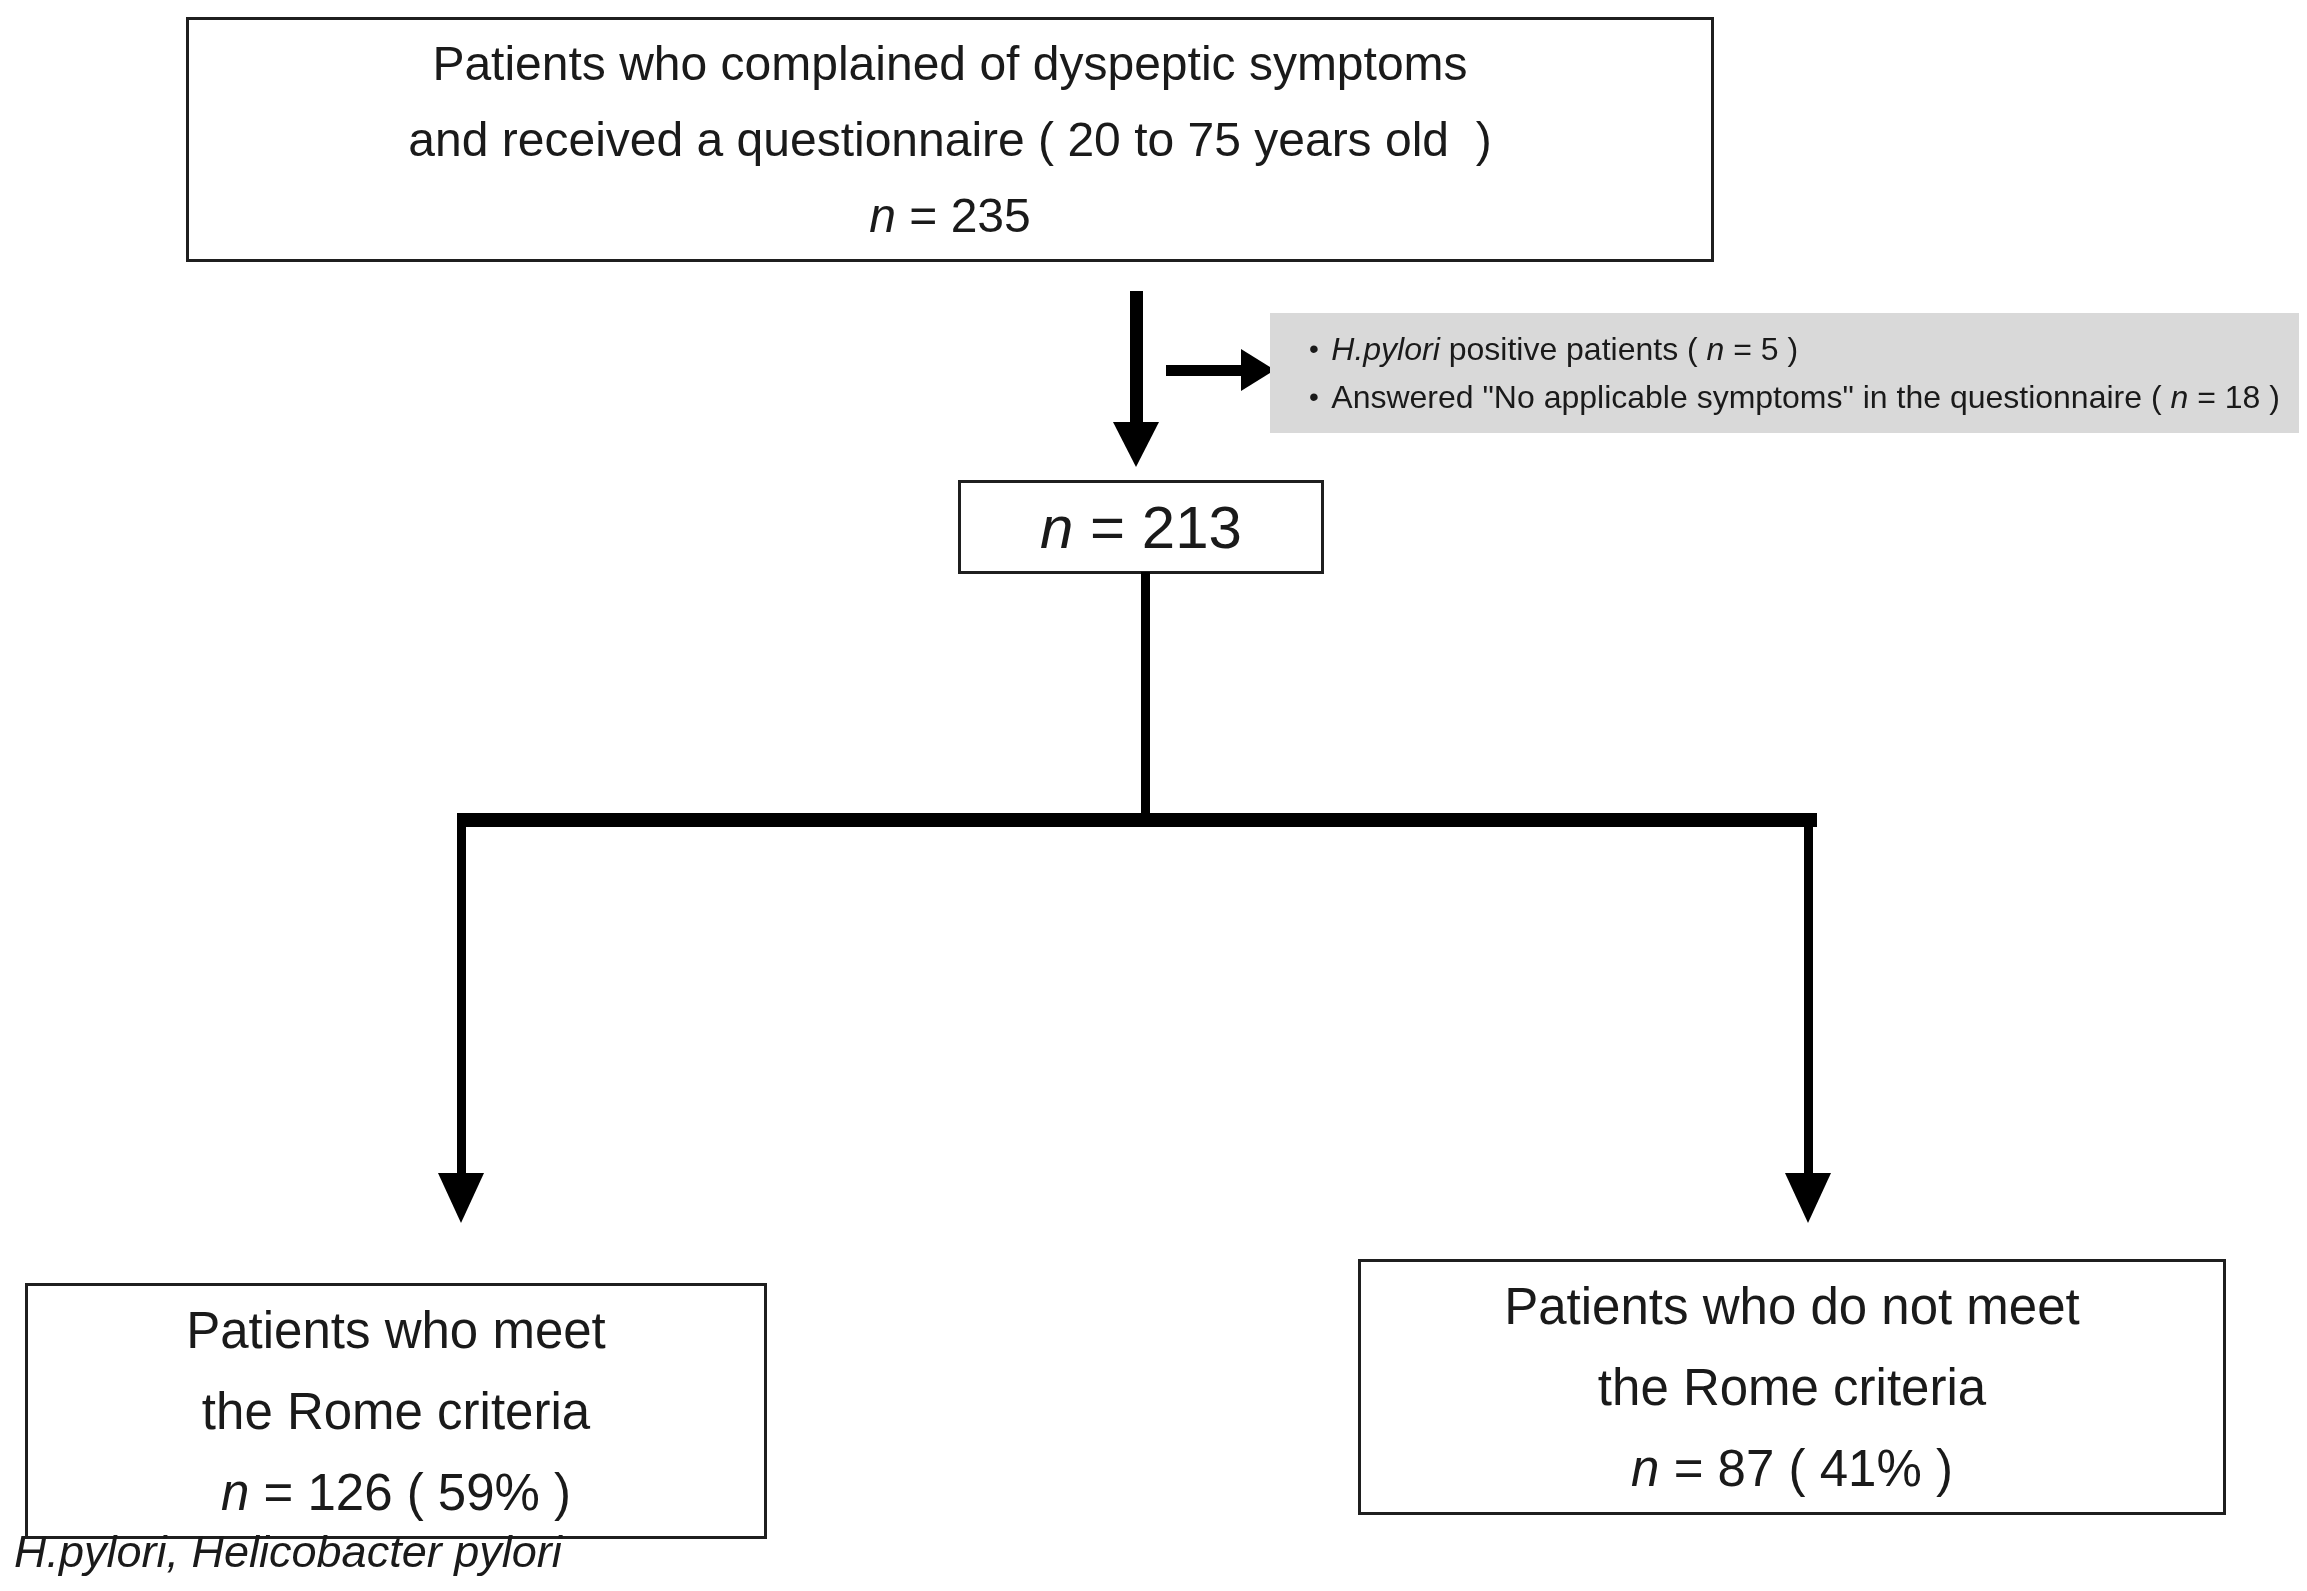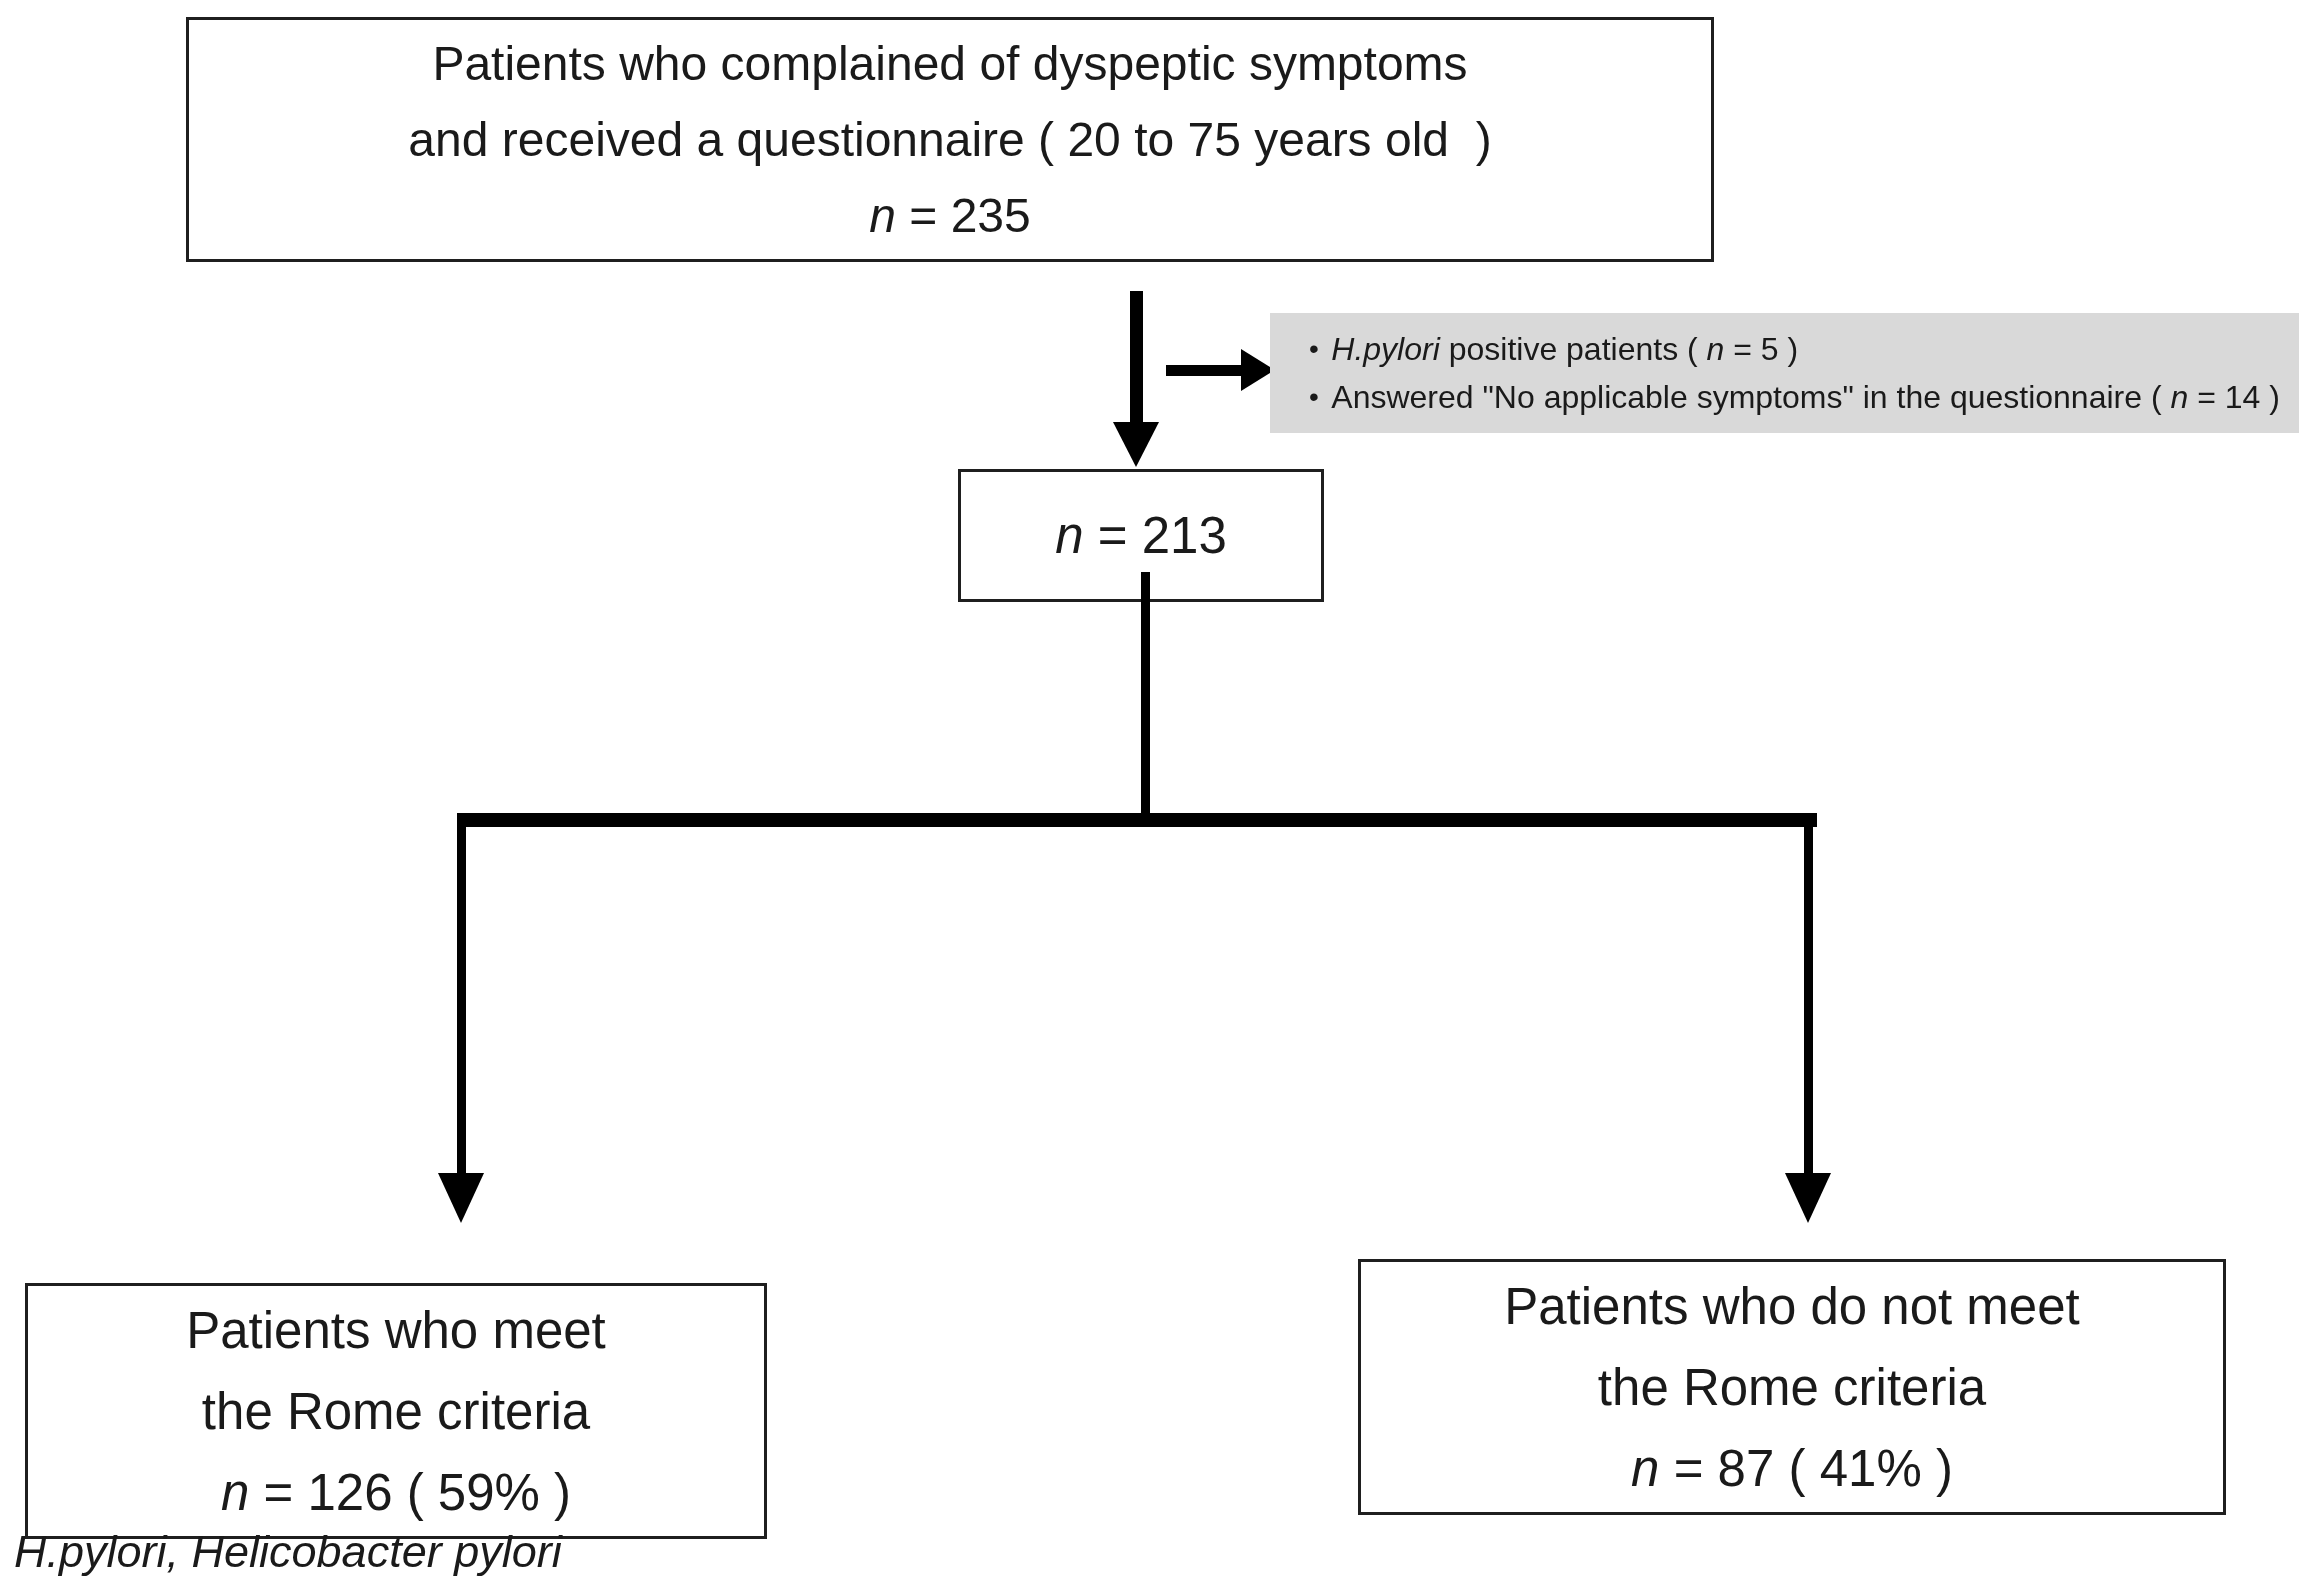--- a/index.html
+++ b/index.html
@@ -27,23 +27,23 @@
     justify-content: center;
     text-align: center;
   }
   .box-line { white-space: pre-wrap; }
   .top-box {
     left: 186px; top: 17px;
     width: 1528px; height: 245px;
     font-size: 48px; line-height: 76px;
   }
   .mid-box {
-    left: 958px; top: 469px;
-    width: 366px; height: 133px;
-    font-size: 51px; line-height: 55px;
+    left: 958px; top: 480px;
+    width: 366px; height: 94px;
+    font-size: 60px; line-height: 55px;
   }
   .left-box {
     left: 25px; top: 1259px;
     width: 742px; height: 256px;
     font-size: 51px; line-height: 81px; margin-top: 24px;
   }
   .right-box {
     left: 1358px; top: 1259px;
     width: 868px; height: 256px;
     font-size: 51px; line-height: 81px;
@@ -132,21 +132,21 @@
   </div>
 
   <div class="vline stem-top"></div>
   <div class="head-top"></div>
 
   <div class="hline stem-side"></div>
   <div class="head-side"></div>
 
   <div class="exclusion-box">
     <div class="exclusion-item"><span class="bullet">•</span><span class="n-italic">H.pylori</span><span> positive patients ( </span><span class="n-italic">n</span><span> = 5 )</span></div>
-    <div class="exclusion-item"><span class="bullet">•</span><span>Answered "No applicable symptoms" in the questionnaire ( </span><span class="n-italic">n</span><span> = 14 )</span></div>
+    <div class="exclusion-item"><span class="bullet">•</span><span>Answered "No applicable symptoms" in the questionnaire ( </span><span class="n-italic">n</span><span> = 18 )</span></div>
   </div>
 
   <div class="box mid-box">
     <div class="box-line"><span class="n-italic">n</span><span> = 213</span></div>
   </div>
 
   <div class="vline stem-mid"></div>
   <div class="hline branch-h"></div>
   <div class="vline stem-left"></div>
   <div class="head-left"></div>

